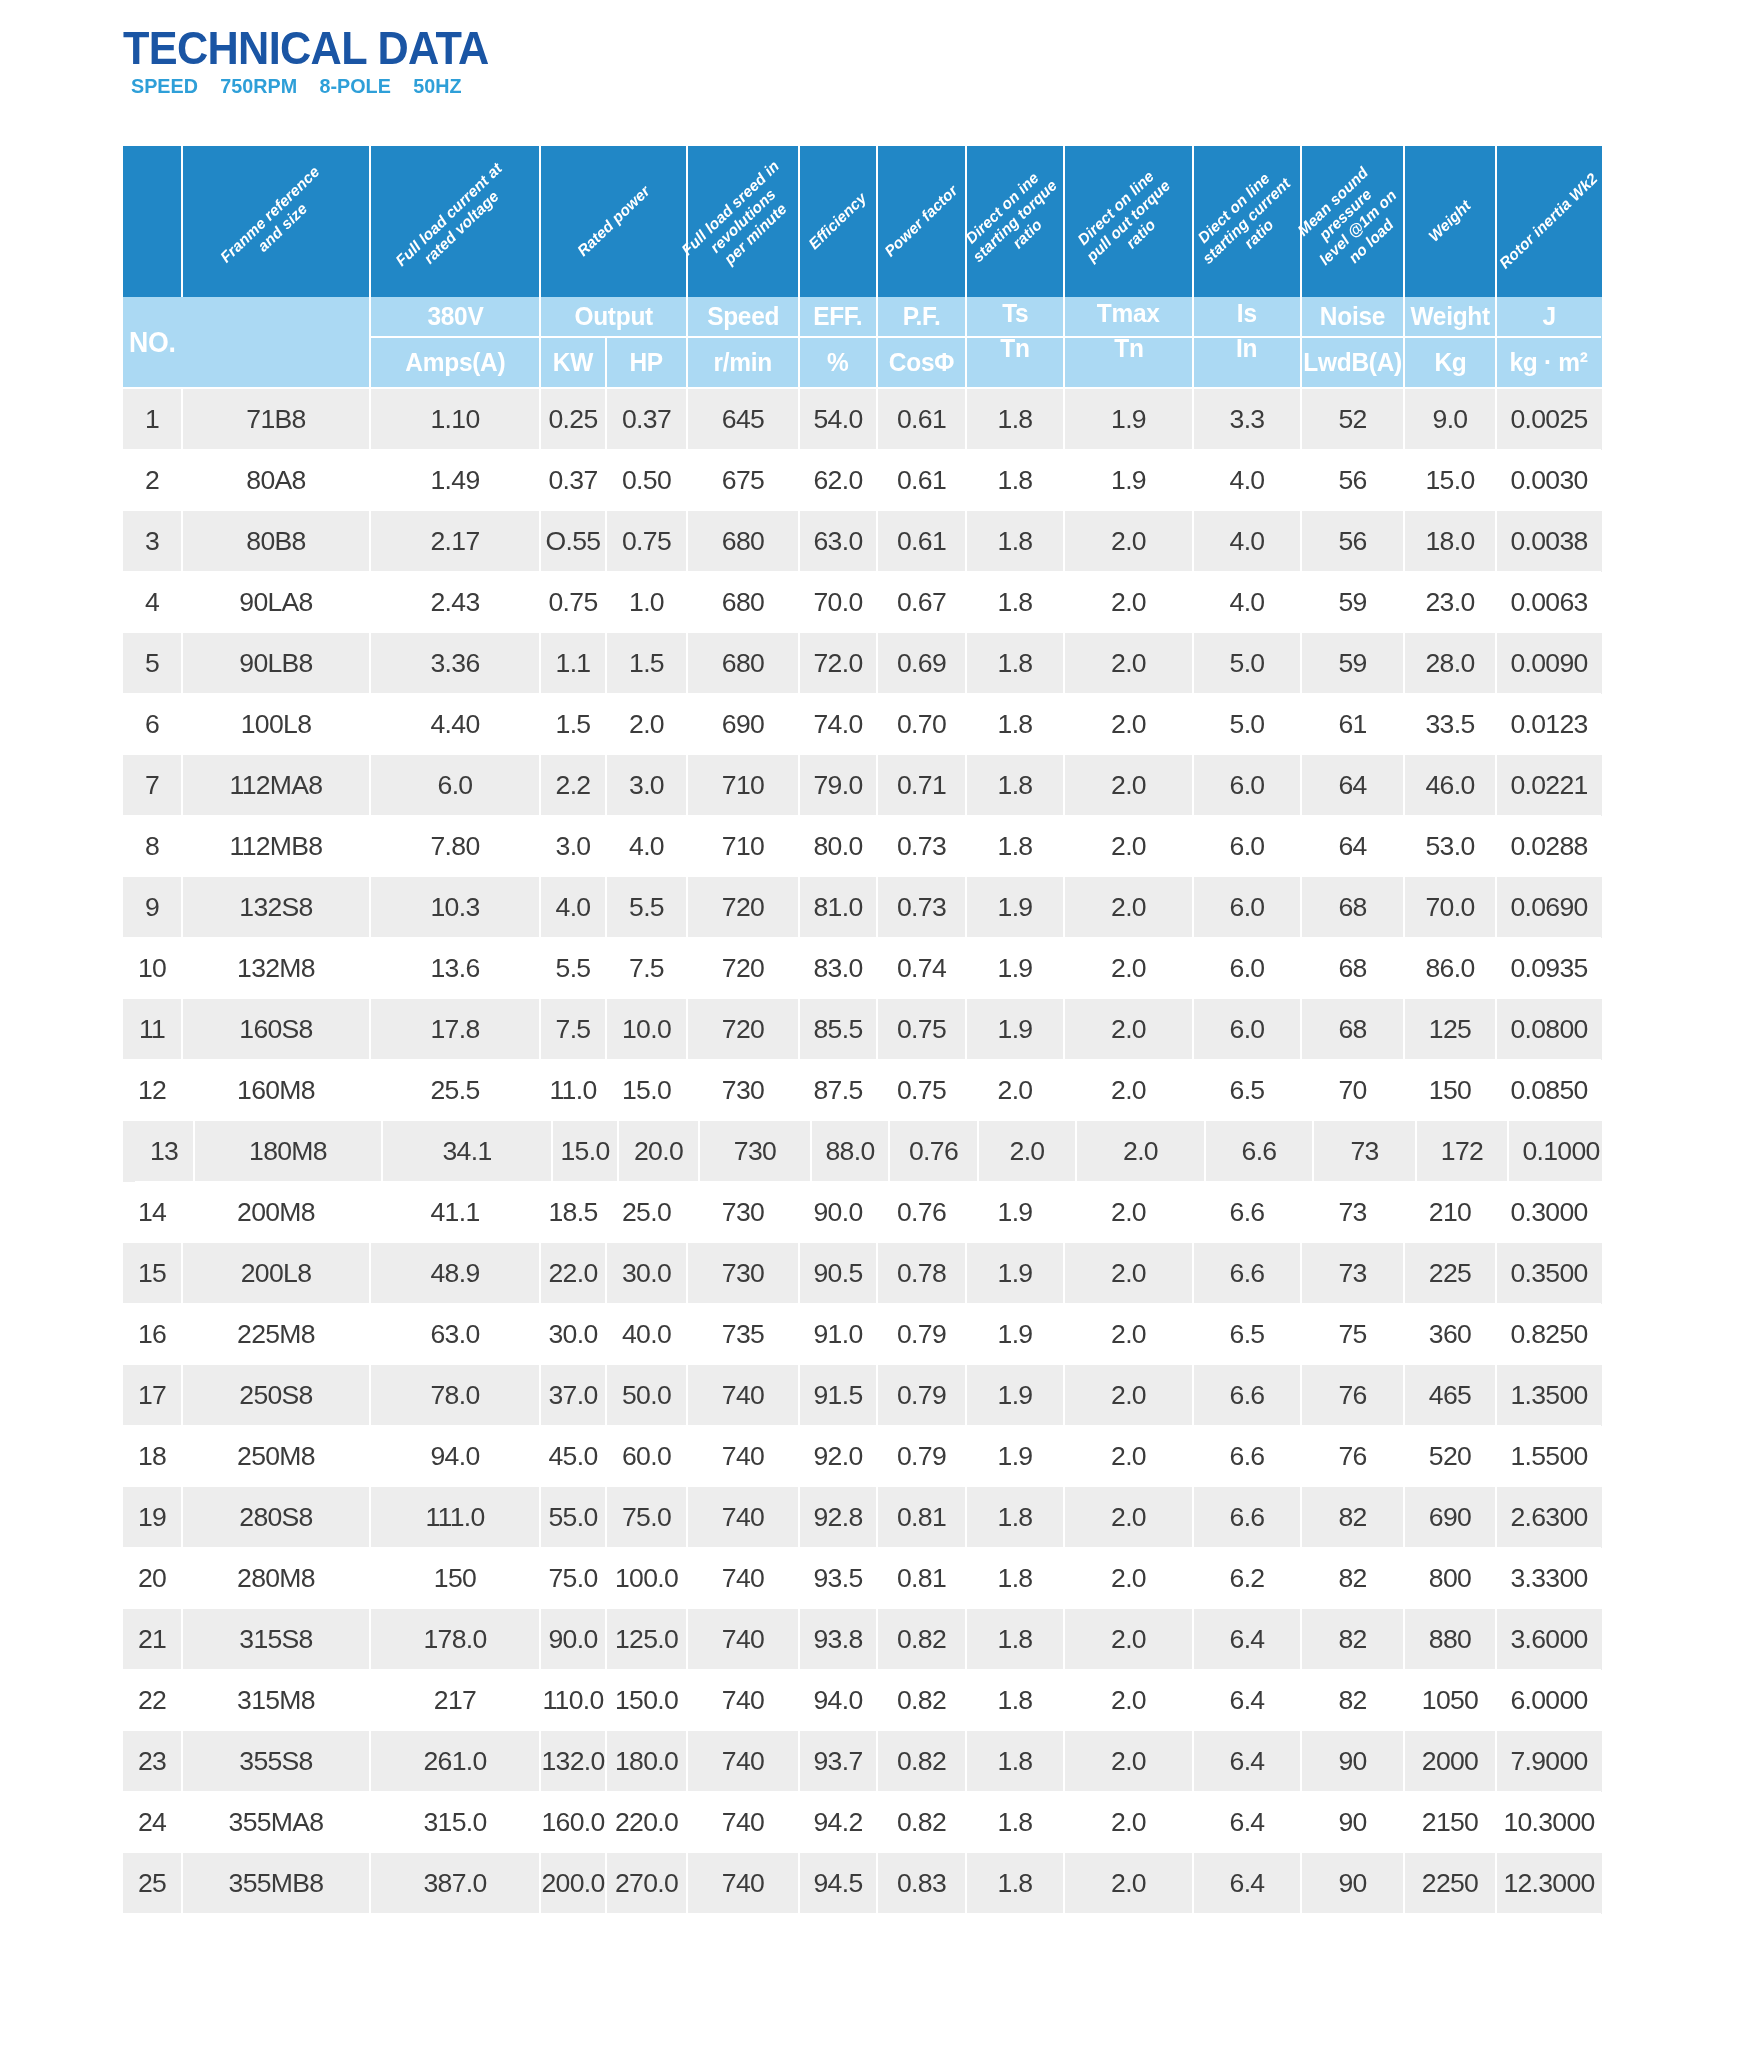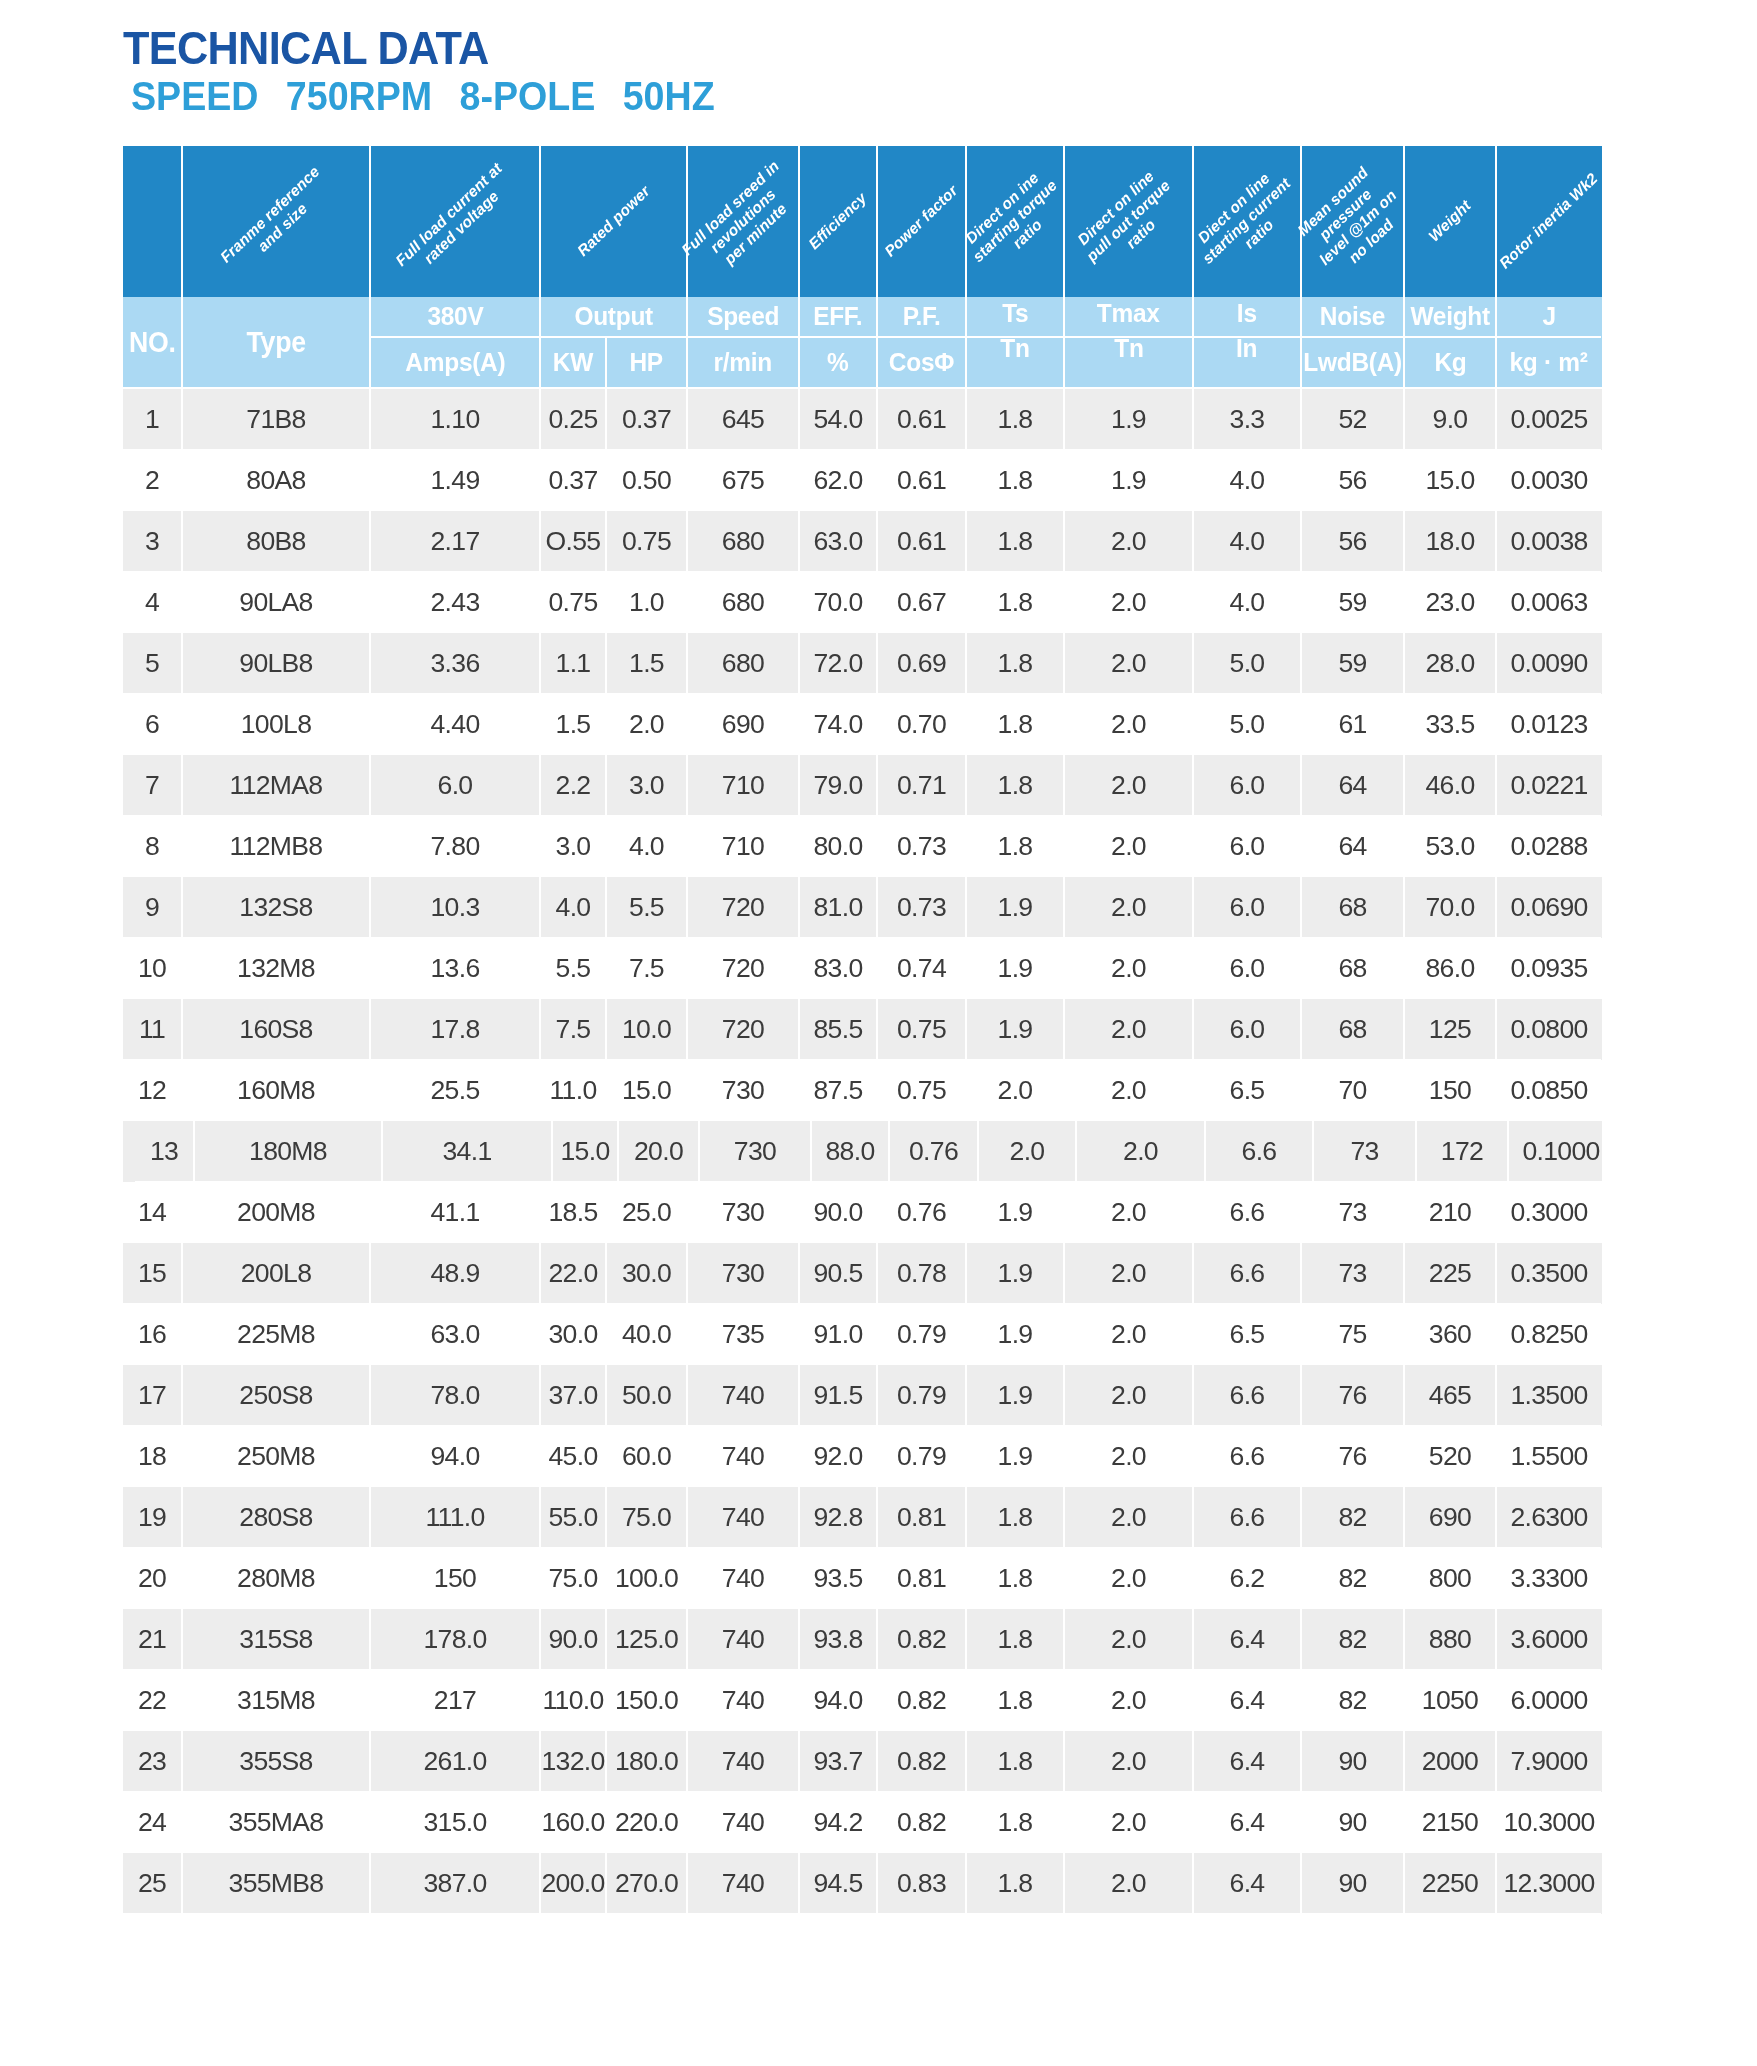--- a/index.html
+++ b/index.html
@@ -13,21 +13,21 @@
   .page-title {
     position:absolute; left:123px; top:21px;
     font-size:46px; font-weight:bold; letter-spacing:-0.7px;
     color:#1a55a4;
   }
   .page-title .squeeze, .page-subtitle .squeeze {
     display:inline-block; transform:scaleX(0.94); transform-origin:left center;
   }
   .page-subtitle {
     position:absolute; left:131px; top:74px;
-    font-size:40px; font-weight:bold; letter-spacing:0px; word-spacing:18px;
+    font-size:21px; font-weight:bold; letter-spacing:0px; word-spacing:18px;
     color:#2e9fd8;
   }
   .spec-table {
     position:absolute; left:123px; top:146px; width:1479px;
   }
   
   .dark-band {
     display:grid; height:151px; background:#2187c6;
   }
   .dark-cell {
@@ -155,23 +155,20 @@
       <div class="dark-cell bl" style="grid-column: 14 / span 1;">
         <div class="diag">
           <div>Rotor inertia Wk2</div>
         </div>
       </div>
     </div>
   <div class="light-band" id="light-band" style="grid-template-columns: 58px 188px 170px 66px 81px 112px 78px 89px 98px 129px 108px 103px 92px 106px;">
       <div class="lb-cell big" style="grid-area: 1 / 1 / span 2 / span 1;">
         <span class="squeeze">NO.</span>
       </div>
-      <div class="lb-cell big bl" style="grid-area: 1 / 2 / span 2 / span 1;">
-        <span class="squeeze">Type</span>
-      </div>
       <div class="lb-cell hr bl" style="grid-area: 1 / 3 / span 1 / span 1;">
         <span class="squeeze">380V</span>
       </div>
       <div class="lb-cell bl" style="grid-area: 2 / 3 / span 1 / span 1;">
         <span class="squeeze">Amps(A)</span>
       </div>
       <div class="lb-cell hr bl" style="grid-area: 1 / 4 / span 1 / span 2;">
         <span class="squeeze">Output</span>
       </div>
       <div class="lb-cell bl" style="grid-area: 2 / 4 / span 1 / span 1;">

